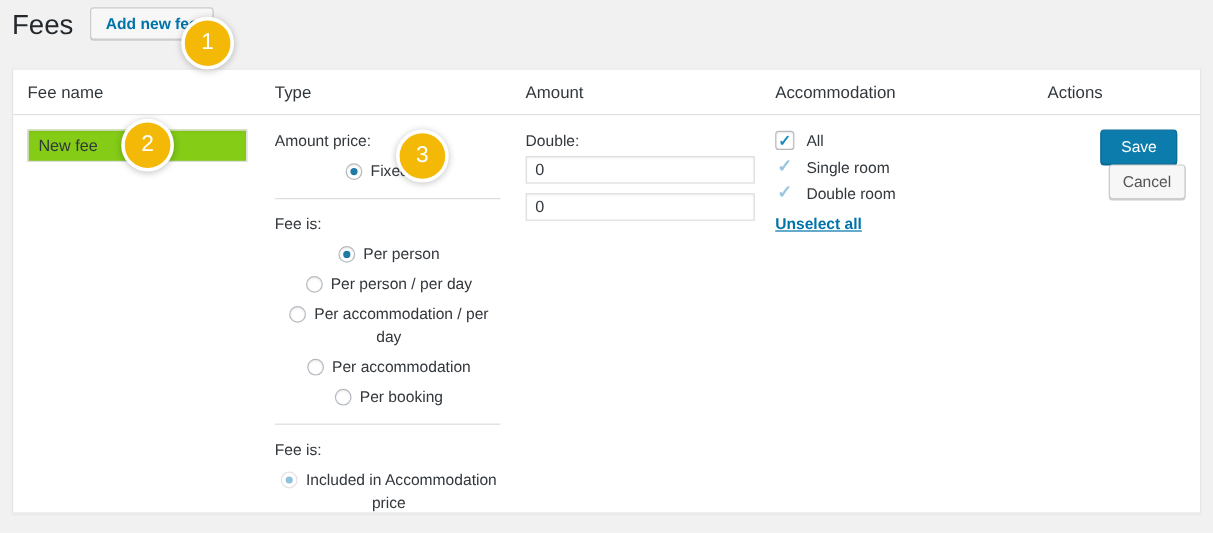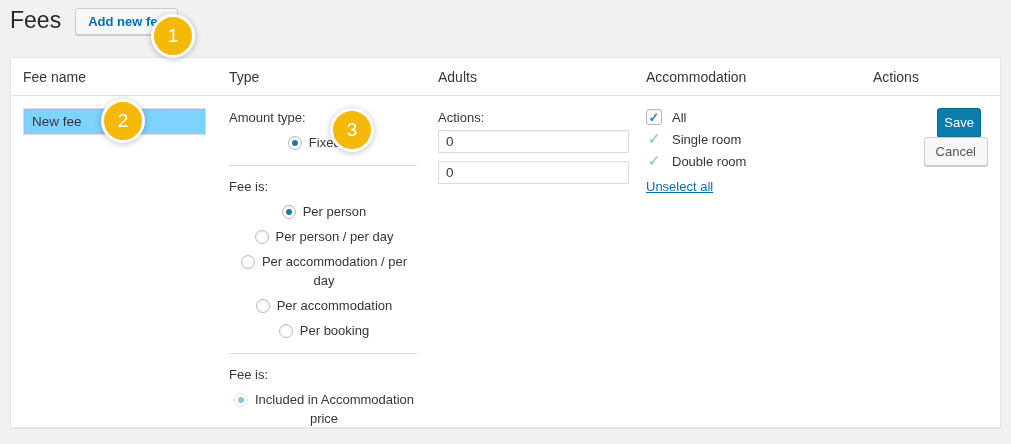--- a/index.html
+++ b/index.html
@@ -6,21 +6,21 @@
   html,body { margin:0; padding:0; }
   body {
     width:1011px; height:444px;
     background:#f1f1f1;
     font-family:"Liberation Sans", sans-serif;
     font-size:13px; color:#32373c;
     position:relative; overflow:hidden;
   }
 
   
-  .topbar { position:absolute; left:10px; top:6px; display:flex; align-items:flex-end; }
+  .topbar { position:absolute; left:10px; top:6px; display:flex; align-items:flex-start; }
   .page-title { font-size:23px; font-weight:400; color:#23282d; margin:0; line-height:29px; }
   .add-btn {
     margin-left:14px; background:#f7f7f7; border:1px solid #ccc; border-radius:3px;
     color:#0073aa; font-weight:bold; font-size:13px; padding:5px 12px;
     box-shadow:0 1px 0 #ccc; cursor:pointer; font-family:inherit;
   }
 
   
   .card {
     position:absolute; left:10px; top:57px; width:991px; height:371px;
@@ -29,21 +29,21 @@
   }
   .grid-row { display:grid; grid-template-columns:206px 209px 208px 227px 1fr; }
   .thead { border-bottom:1px solid #e1e1e1; }
   .th { padding:11px 12px 10px 12px; font-size:14px; color:#32373c; }
   .th.right { text-align:left; }
   .td { padding:12px; vertical-align:top; }
   .td.right { text-align:right; }
 
   
   .fee-name-input {
-    width:183px; height:27px; border:1px solid #ddd; background:#7dd3fc;
+    width:183px; height:27px; border:1px solid #ddd; background:#84cc16;
     padding:0 8px; font-size:13.5px; color:#32373c; font-family:inherit;
     box-shadow:inset 0 1px 2px rgba(0,0,0,.05);
   }
 
   
   .type-col { width:190px; }
   .group-label { margin:2px 0 8px 0; }
   .opt { margin:0 0 6px 0; line-height:19px;text-align:center; }
   .radio {
     display:inline-block; width:14px; height:14px; border:1px solid #b4b9be;
@@ -71,26 +71,26 @@
   .checkbox {
     width:16px; height:16px; border:1px solid #b4b9be; border-radius:3px;
     background:#fff; margin-right:10px; display:flex; align-items:center;
     justify-content:center; color:#1e8cbe; font-weight:bold; font-size:13px;
     box-shadow:inset 0 1px 2px rgba(0,0,0,.08); line-height:1;
   }
   .check-light {
     width:16px; height:16px; margin-right:10px; color:#9ac6de; font-weight:bold;
     font-size:15px; text-align:center; line-height:16px;
   }
-  .unselect { color:#0073aa; text-decoration:underline; font-weight:400; cursor:pointer; display:inline-block; margin-top:4px; }
+  .unselect { color:#0073aa; text-decoration:underline; font-weight:700; cursor:pointer; display:inline-block; margin-top:4px; }
 
   
   .btn-save {
     background:#0b7cab; border:1px solid #0a6d96; color:#fff; border-radius:3px;
-    padding:6px 6px; font-size:13px; margin-right:7px; cursor:pointer;
+    padding:6px 16px; font-size:13px; margin-right:7px; cursor:pointer;
     box-shadow:0 1px 0 #006799; font-family:inherit;
   }
   .btn-cancel {
     background:#f7f7f7; border:1px solid #ccc; color:#555; border-radius:3px;
     padding:6px 11px; font-size:13px; cursor:pointer;
     box-shadow:0 1px 0 #ccc; font-family:inherit;text-align:center;
   }
 
   
   .badge {
@@ -113,35 +113,35 @@
 
 <div class="badge badge-1">1</div>
 <div class="badge badge-2">2</div>
 <div class="badge badge-3">3</div>
 
 <div class="card">
 
   <div class="grid-row thead">
     <div class="th">Fee name</div>
     <div class="th">Type</div>
-    <div class="th">Adults</div>
+    <div class="th">Amount</div>
     <div class="th">Accommodation</div>
     <div class="th right">Actions</div>
   </div>
 
   <div class="grid-row">
 
     <div class="td">
       <input class="fee-name-input" type="text" value="New fee" style="">
     </div>
 
     <div class="td">
       <div class="type-col">
 
-        <div class="group-label">Amount type:</div>
+        <div class="group-label">Amount price:</div>
         <div class="opt">
           <span class="radio checked"></span><span>Fixed (€)</span>
         </div>
 
         <hr class="sep">
 
         <div class="group-label">Fee is:</div>
         <div class="opt">
           <span class="radio checked"></span><span>Per person</span>
         </div>
@@ -162,21 +162,21 @@
 
         <div class="group-label">Fee is:</div>
         <div class="opt">
           <span class="radio light checked"></span><span>Included in Accommodation price</span>
         </div>
 
       </div>
     </div>
 
     <div class="td">
-      <div class="amt-label">Actions:</div>
+      <div class="amt-label">Double:</div>
       <input class="amt-input" type="text" value="0" style="">
       <input class="amt-input" type="text" value="0" style="">
     </div>
 
     <div class="td">
       <div class="acc-row">
         <span class="checkbox">✓</span>
         <span>All</span>
       </div>
       <div class="acc-row">

